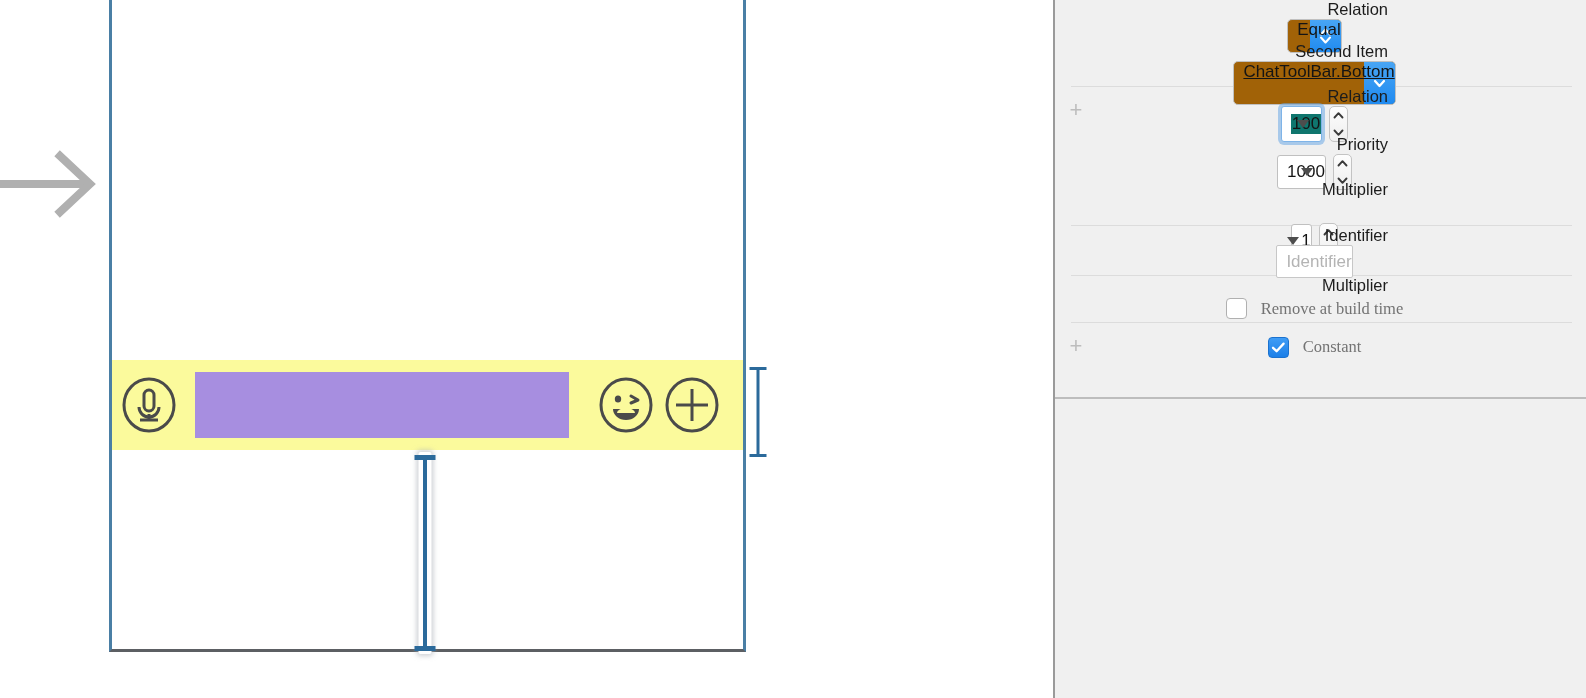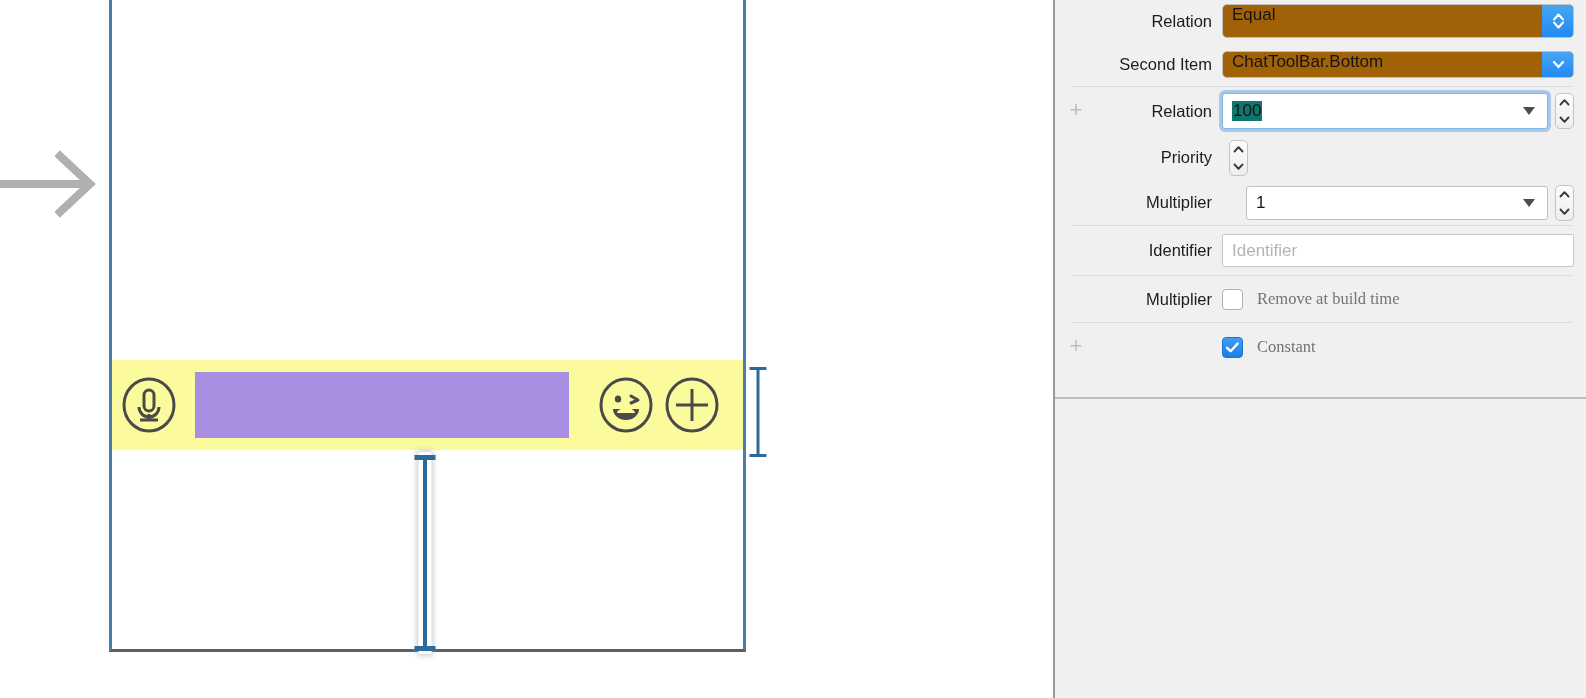--- a/index.html
+++ b/index.html
@@ -94,20 +94,21 @@
   }
   .insp-divider.strong {
     height: 2px; background: #bdbdbd; margin: 0;
   }
 
   .row {
     position: relative;
     display: flex; align-items: center;
     height: 45px;
     padding-right: 12px;
+    flex-direction: column;
   }
   .gutter {
     position: absolute; left: 10px; top: 50%;
     transform: translateY(-50%);
     width: 22px; height: 22px;
     color: #bdbdbd; font-size: 22px; line-height: 20px;
     text-align: center; font-weight: 300; user-select: none;
   }
   .lbl {
     flex: 0 0 auto;
@@ -291,21 +292,21 @@
             </svg>
           </span>
         </div>
       </div>
     </div>
 
     <div class="row" style="height:44px;">
       <div class="gutter"></div>
       <div class="lbl">Second Item</div>
       <div class="ctl">
-        <div class="popup" style="height:27px;">
+        <div class="popup" style="height:44px;text-decoration:underline;">
           <span class="pval">ChatToolBar.Bottom</span>
           <span class="endcap">
             <svg width="17" height="14" viewBox="0 0 17 14">
               <path d="M4 5 L8.5 10 L13 5" fill="none" stroke="#ffffff" stroke-width="2.3" stroke-linecap="round" stroke-linejoin="round"></path>
             </svg>
           </span>
         </div>
       </div>
     </div>
 
@@ -327,20 +328,24 @@
               <path d="M2.5 2.5 L6.5 6.8 L10.5 2.5" fill="none" stroke="#3a3a3a" stroke-width="1.9" stroke-linecap="round" stroke-linejoin="round"></path>
             </svg>
         </div>
       </div>
     </div>
 
     <div class="row" style="height:45px;">
       <div class="gutter"></div>
       <div class="lbl">Priority</div>
       <div class="ctl">
+        <div class="combo">
+          <span>1000</span>
+          <span class="tri"></span>
+        </div>
         <div class="stepper">
           <svg width="13" height="9" viewBox="0 0 13 9">
               <path d="M2.5 6.5 L6.5 2.2 L10.5 6.5" fill="none" stroke="#3a3a3a" stroke-width="1.9" stroke-linecap="round" stroke-linejoin="round"></path>
             </svg>
           <svg width="13" height="9" viewBox="0 0 13 9">
               <path d="M2.5 2.5 L6.5 6.8 L10.5 2.5" fill="none" stroke="#3a3a3a" stroke-width="1.9" stroke-linecap="round" stroke-linejoin="round"></path>
             </svg>
         </div>
       </div>
     </div>

